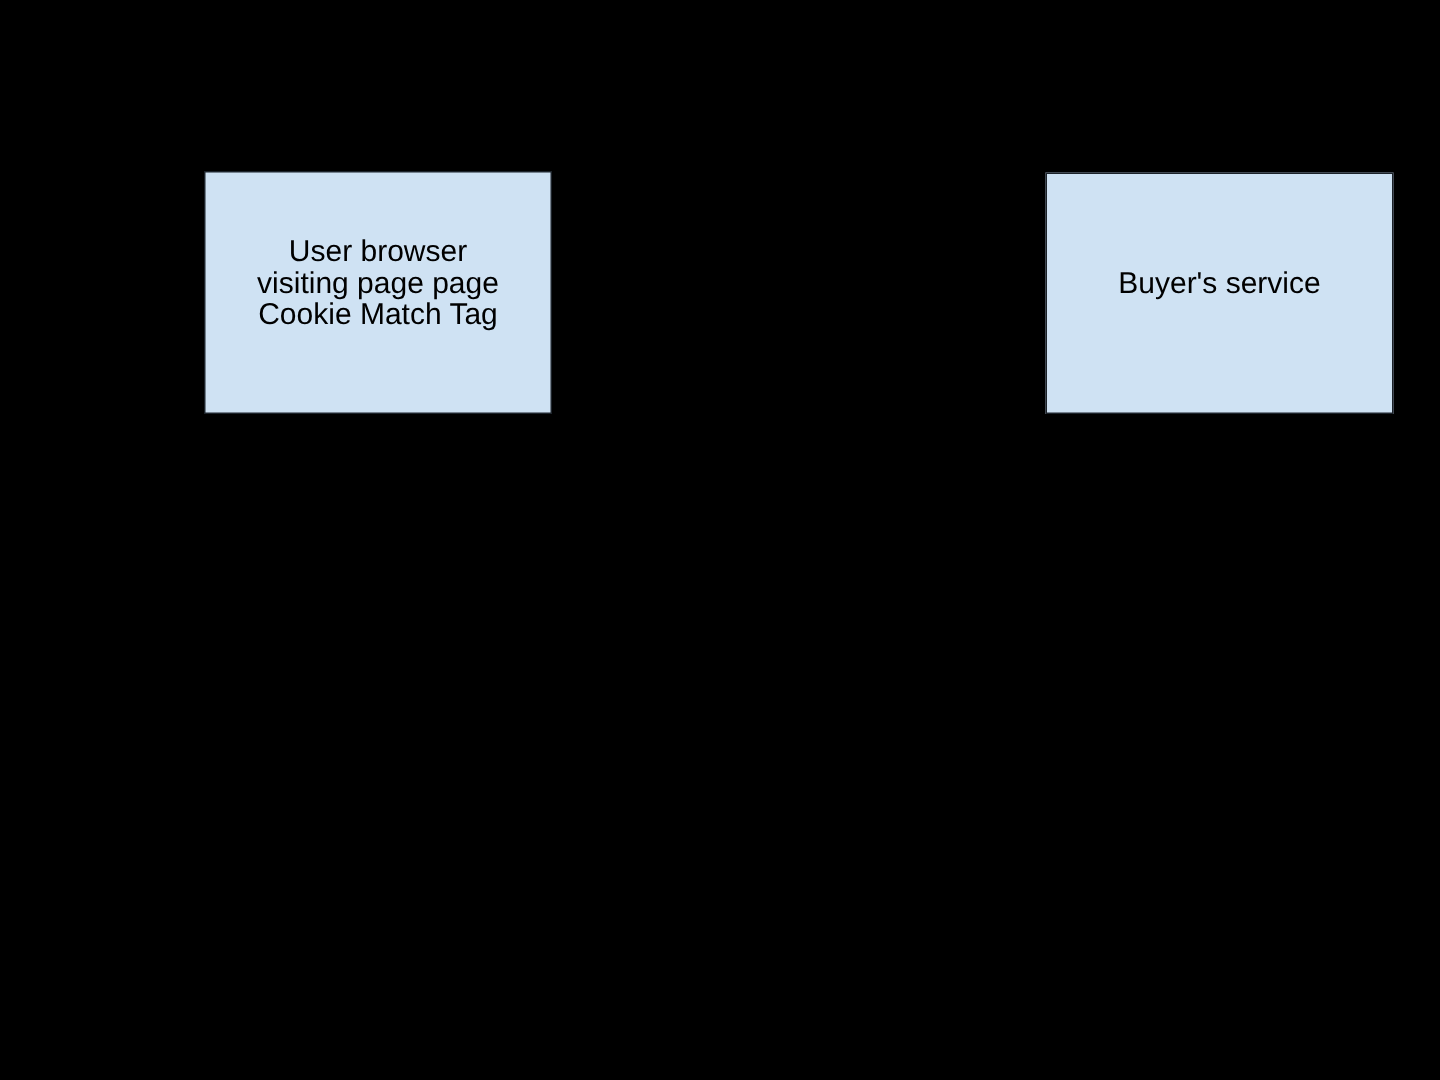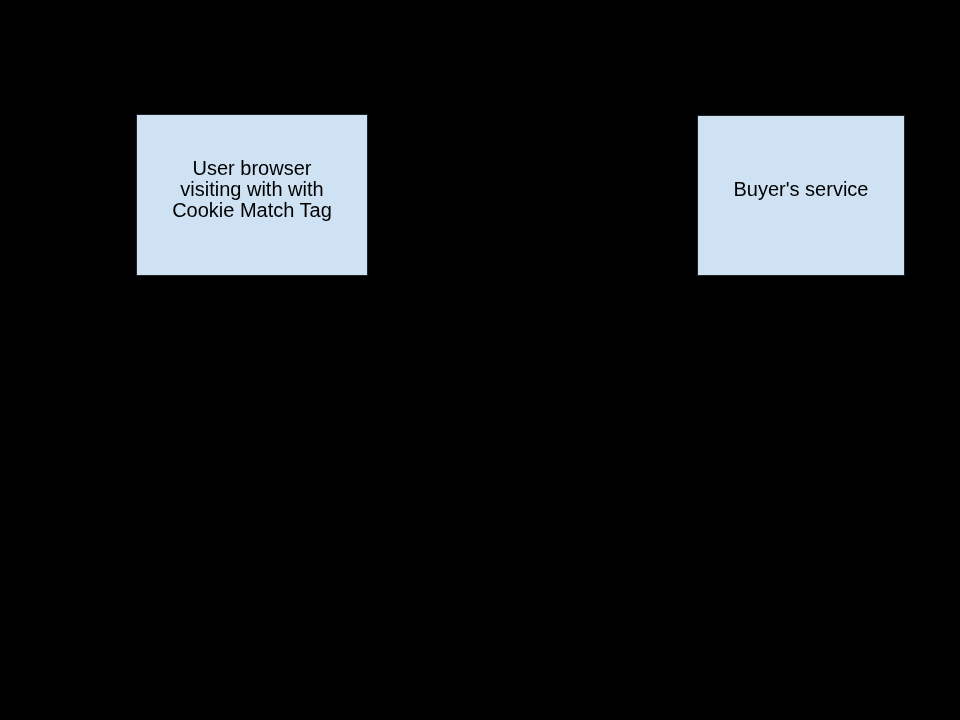--- a/index.html
+++ b/index.html
@@ -32,31 +32,31 @@
   .node .label {
     display: block;
     white-space: pre-line;
     font-size: 20px;
     line-height: 21px;
     color: #000000;
     transform: translateY(-6px);
   }
   
   #node-user-browser   { left: 136px; top: 114px; width: 232px; height: 162px; }
-  #node-buyers-service { left: 697px; top: 115px; width: 208px; height: 161px; }
+  #node-buyers-service { left: 697px; top: 115px; width: 232px; height: 161px; }
   #node-google-cms     { left: 139px; top: 491px; width: 233px; height: 163px; }
 </style>
 </head>
 <body>
 
 <div class="canvas" style="background-color: rgb(0, 0, 0);">
 
   <div class="node" id="node-user-browser" style="background-color: rgb(207, 226, 243);">
     <span class="label">User browser
-visiting with with
+visiting page page
 Cookie Match Tag</span>
   </div>
 
   <div class="node" id="node-buyers-service" style="background-color: rgb(207, 226, 243);">
     <span class="label">Buyer's service</span>
   </div>
 
 
 </div>
 

